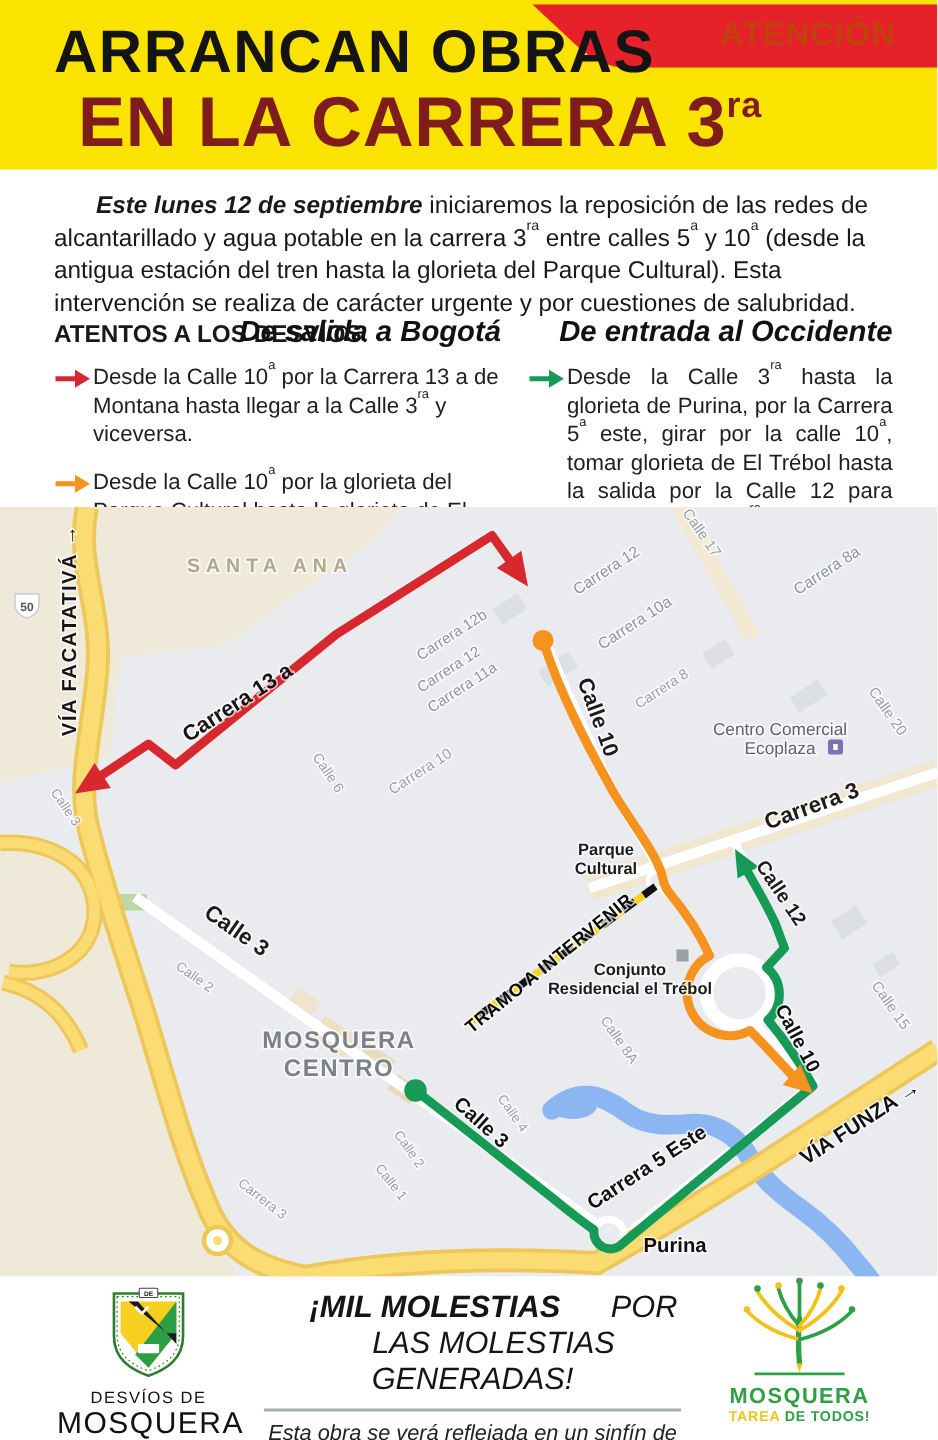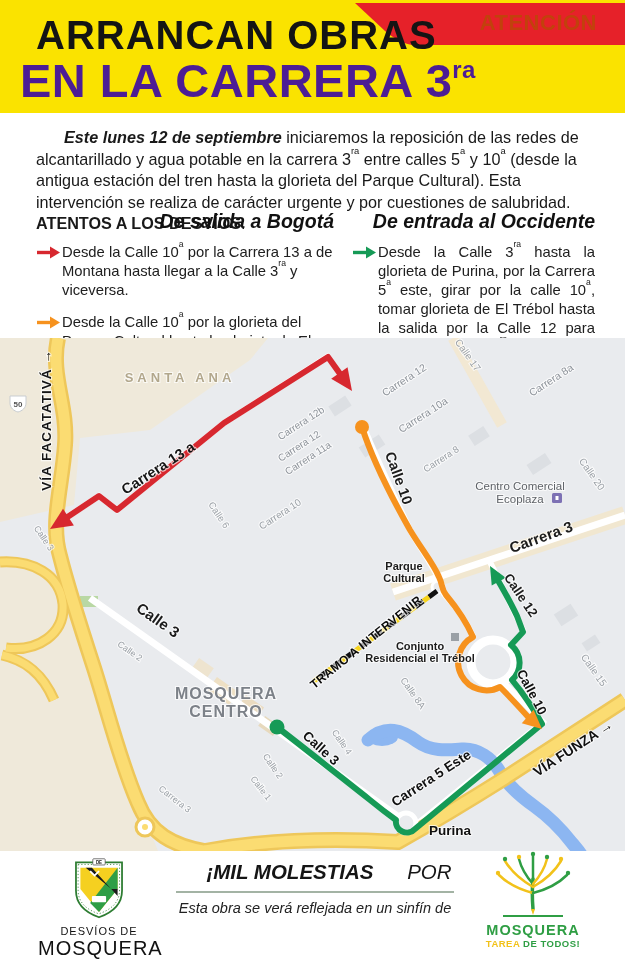--- a/index.html
+++ b/index.html
@@ -1,21 +1,21 @@
 <!DOCTYPE html>
 <html><head>
 <meta charset="utf-8">
 <style>
   html,body{margin:0;padding:0;background:#fff;}
   .page{position:relative;width:625px;height:960px;margin:0 auto;background:#ffffff;
         font-family:"Liberation Sans",sans-serif;overflow:hidden;color:#1b1b1b;}
   
   .header{position:absolute;left:0;top:0;width:625px;height:113px;background:#fae300;overflow:hidden;}
   .title1{position:absolute;left:36px;top:13px;font-size:40px;font-weight:600;letter-spacing:1px;color:#141414;}
-  .title2{position:absolute;left:20px;top:53px;font-size:47px;font-weight:800;letter-spacing:.5px;color:#4c1d95;}
+  .title2{position:absolute;left:52px;top:53px;font-size:47px;font-weight:800;letter-spacing:.5px;color:#7f1d1d;}
   .title2 sup{font-size:24px;position:relative;top:-2px;font-weight:800;}
   .badge{position:absolute;right:-30px;top:3px;width:300px;height:42px;background:#e62129;
          transform:skewX(47deg);transform-origin:top right;border-radius:0 0 0 14px;}
   .badge-label{position:absolute;right:28px;top:10px;font-size:22px;font-weight:800;color:#c2410c;letter-spacing:.5px;}
   
   .intro{position:absolute;left:36px;top:127px;width:557px;font-size:16.2px;line-height:21.6px;color:#191919;}
   .intro .b,.col .b{font-weight:700;}
   .i{font-style:italic;margin-left:28px;}
   sup.s{font-size:58%;position:relative;top:-.45em;line-height:0;}
   
@@ -418,20 +418,21 @@
         <rect x="24" y="44" width="16" height="7" rx="1" fill="#ffffff"></rect>
         <rect x="25" y="2" width="14" height="7" rx="1" fill="#ffffff" stroke="#444" stroke-width="0.8"></rect>
         <text x="32" y="8" text-anchor="middle" font-size="5" fill="#222" font-weight="700">DE</text>
       </svg>
       <div class="l1">DESVÍOS DE</div>
       <div class="l2">MOSQUERA</div>
     </div>
 
     <div class="apology">
       <div class="big" id="apology1"><span class="b i">¡MIL MOLESTIAS</span><span class="i"> POR</span></div>
+      <div class="big" id="apology2"><span class="i">LAS MOLESTIAS GENERADAS!</span></div>
       <div class="divider"></div>
       <div class="small">Esta obra se verá reflejada en un sinfín de</div>
 
     </div>
 
     <div class="treelogo">
       <svg width="96" height="66" viewBox="0 0 96 66">
         <g stroke-linecap="round" fill="none">
           <path d="M48,58 C47,46 47,38 48,28" stroke="#2f9e44" stroke-width="3.5"></path>
           <polygon points="46,58 50,58 48,64" fill="#f2c21a" stroke="none"></polygon>

